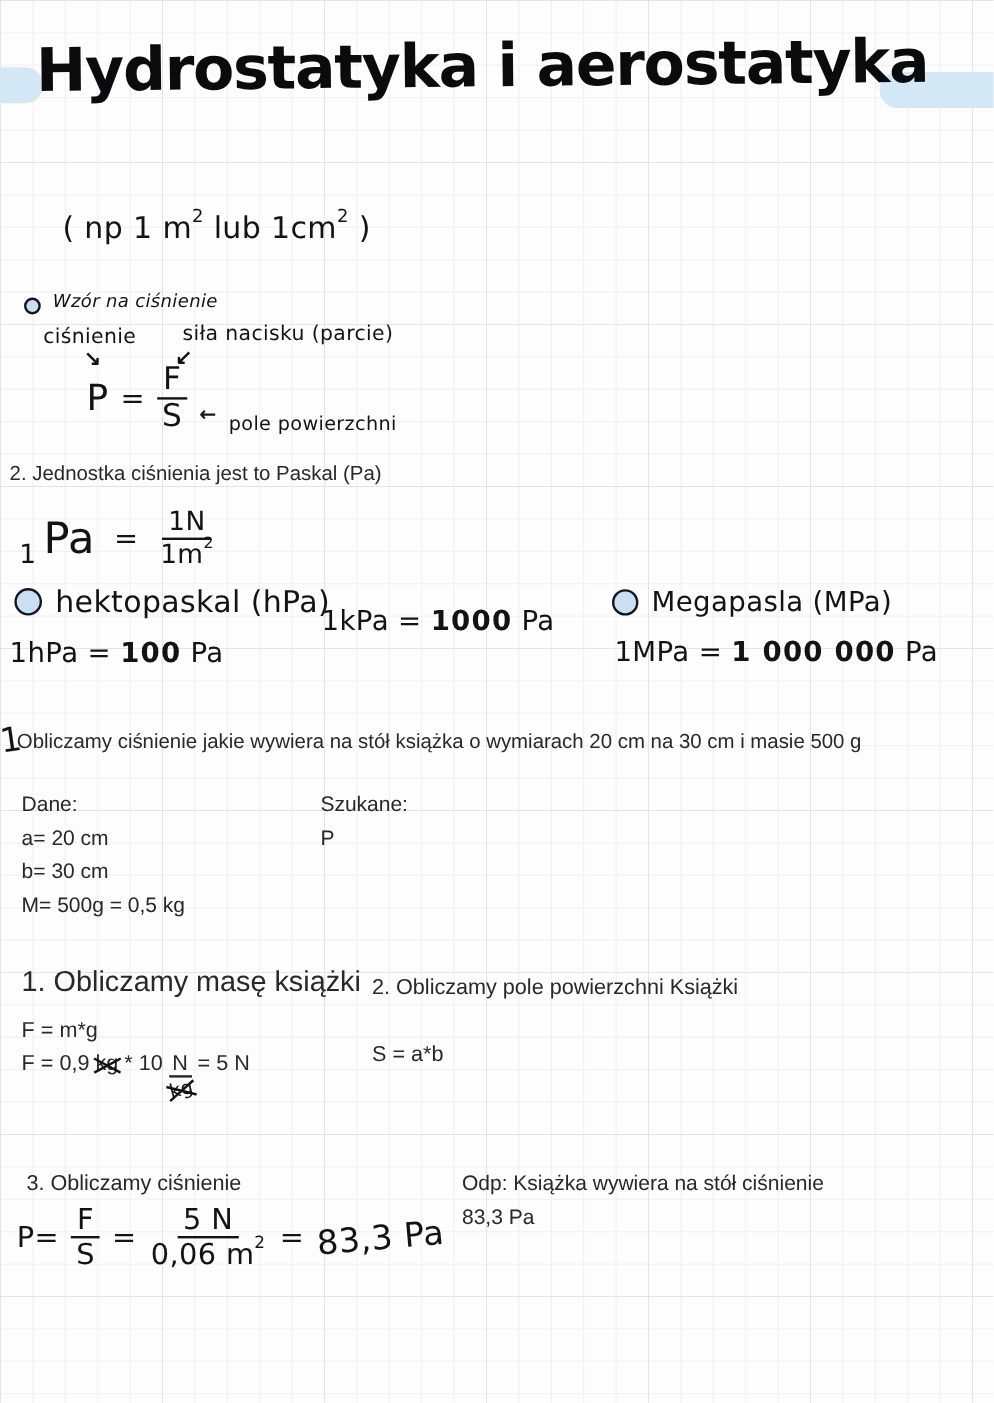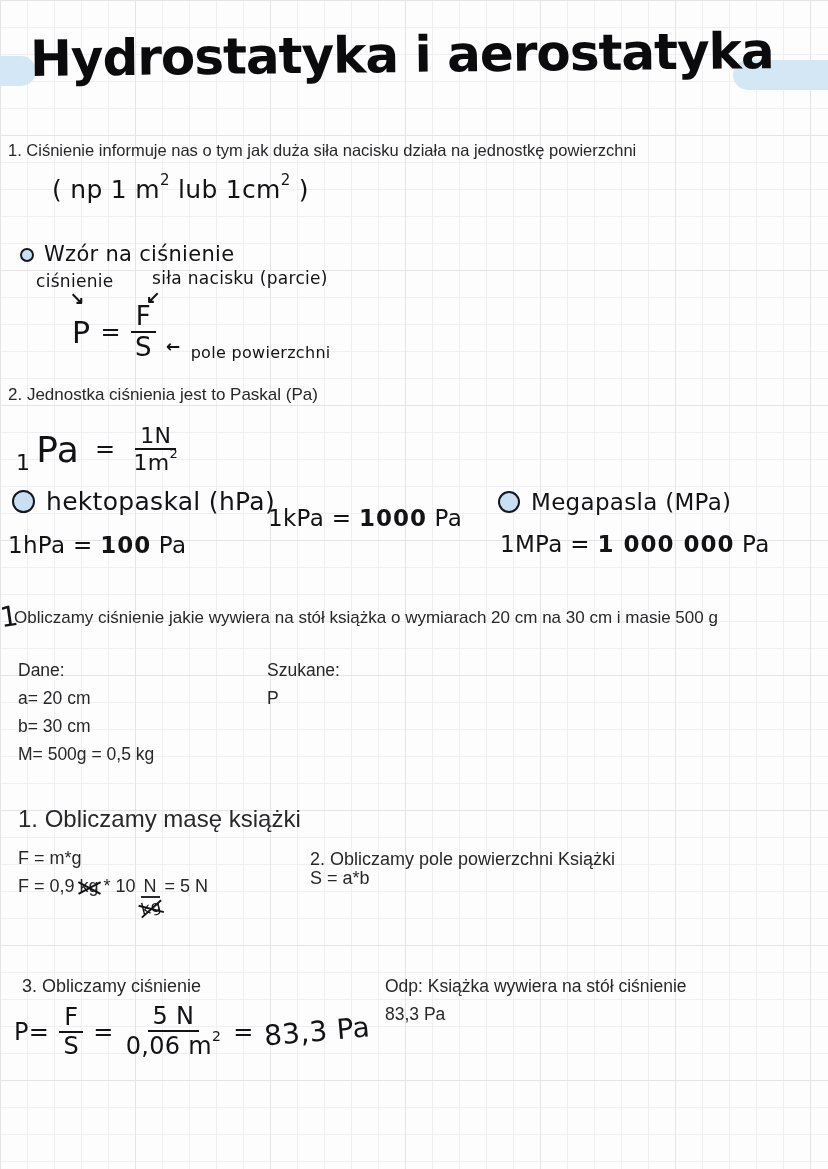--- a/index.html
+++ b/index.html
@@ -72,26 +72,25 @@
 </style>
 </head>
 <body>
 
 <div class="page">
 
   <div class="pill" style="left:-14px; top:56px; width:50px; height:30px;"></div>
   <div class="pill" style="left:733px; top:60px; width:110px; height:30px;"></div>
   <div class="abs title" style="left:30px; top:26px;">Hydrostatyka i aerostatyka</div>
 
-  <div class="abs print" style="left:8px; top:141px; font-size:16.5px;">1. Ciśnienie informuje nas o tym jak duża siła nacisku działa na jednostkę powierzchni</div>
 
   <div class="abs hand" style="left:52px; top:175px; font-size:25px;"><span>( np  1 m</span><sup class="hw">2</sup><span>  lub  1cm</span><sup class="hw">2</sup><span> )</span></div>
 
   <span class="abs dot dot-sm" style="left:20px; top:248px;"></span>
-  <div class="abs hand" style="left:44px; top:242px; font-size:21px;">Wzór na ciśnienie</div>
+  <div class="abs hand" style="left:44px; top:242px; font-size:15px;font-style:italic;">Wzór na ciśnienie</div>
   <div class="abs hand" style="left:36px; top:271px; font-size:17px;">ciśnienie</div>
   <div class="abs hand" style="left:152px; top:268px; font-size:17px;">siła nacisku (parcie)</div>
   <div class="abs arrow" style="left:70px; top:288px;">↘</div>
   <div class="abs arrow" style="left:146px; top:287px;">↙</div>
 
   <div class="abs hand frm-row" style="left:72px; top:303px; font-size:30px;">
     <span>P</span>
     <span style="font-size:24px;">=</span>
     <span class="frac" style="font-size:26px;">
       <span class="num">F</span>
@@ -118,21 +117,21 @@
       <span class="dot dot-lg"></span>
       <span class="hand unit-label" style="font-size:25px;">hektopaskal (hPa)</span>
     </div>
     <div class="hand unit-conv" style="margin-left:-4px;"><span>1hPa = </span><b>100</b><span> Pa</span></div>
   </div>
 
   <div class="abs unit-col" style="left:264px; top:489px;">
     <div class="hand unit-conv" style="margin-left:4px;"><span>1kPa = </span><b>1000</b><span> Pa</span></div>
   </div>
 
-  <div class="abs unit-col" style="left:498px; top:489px;">
+  <div class="abs unit-col" style="left:510px; top:489px;">
     <div class="unit-row">
       <span class="dot dot-lg" style="width:22px;height:22px;flex-basis:22px;"></span>
       <span class="hand unit-label">Megapasla (MPa)</span>
     </div>
     <div class="hand unit-conv" style="margin-left:2px;"><span>1MPa = </span><b>1 000 000</b><span> Pa</span></div>
   </div>
 
   <div class="abs hand" style="left:0px; top:600px; font-size:28px; transform:rotate(-8deg);">1</div>
   <div class="abs print" style="left:14px; top:608px; font-size:17px;">Obliczamy ciśnienie jakie wywiera na stół książka o wymiarach 20 cm na 30 cm i masie 500 g</div>
 
@@ -144,21 +143,21 @@
   </div>
   <div class="abs print" style="left:222px; top:656px; font-size:17.5px; line-height:28px;margin-left:45px;">
     <div>Szukane:</div>
     <div>P</div>
   </div>
 
   <div class="abs print" style="left:18px; top:805px; font-size:24px;text-align:right;">1. Obliczamy masę książki</div>
   <div class="abs print" style="left:18px; top:848px; font-size:18px;">F = m*g</div>
   <div class="abs print" style="left:18px; top:876px; font-size:18px;"><span>F = 0,9 </span><span class="struck">kg</span><span> * 10 </span><span class="nfrac"><span class="nnum">N</span><span class="kg-below struck hand">kg</span></span><span> = 5 N</span></div>
 
-  <div class="abs print" style="left:310px; top:812px; font-size:18px;margin-top:37px;">2. Obliczamy pole powierzchni Książki</div>
+  <div class="abs print" style="left:310px; top:812px; font-size:18px;">2. Obliczamy pole powierzchni Książki</div>
   <div class="abs print" style="left:310px; top:868px; font-size:18px;">S = a*b</div>
 
   <div class="abs print" style="left:22px; top:976px; font-size:18px;">3. Obliczamy ciśnienie</div>
   <div class="abs hand frm-row" style="left:14px; top:1004px; font-size:24px;">
     <span>P=</span>
     <span class="frac">
       <span class="num">F</span>
       <span class="den">S</span>
     </span>
     <span>=</span>

